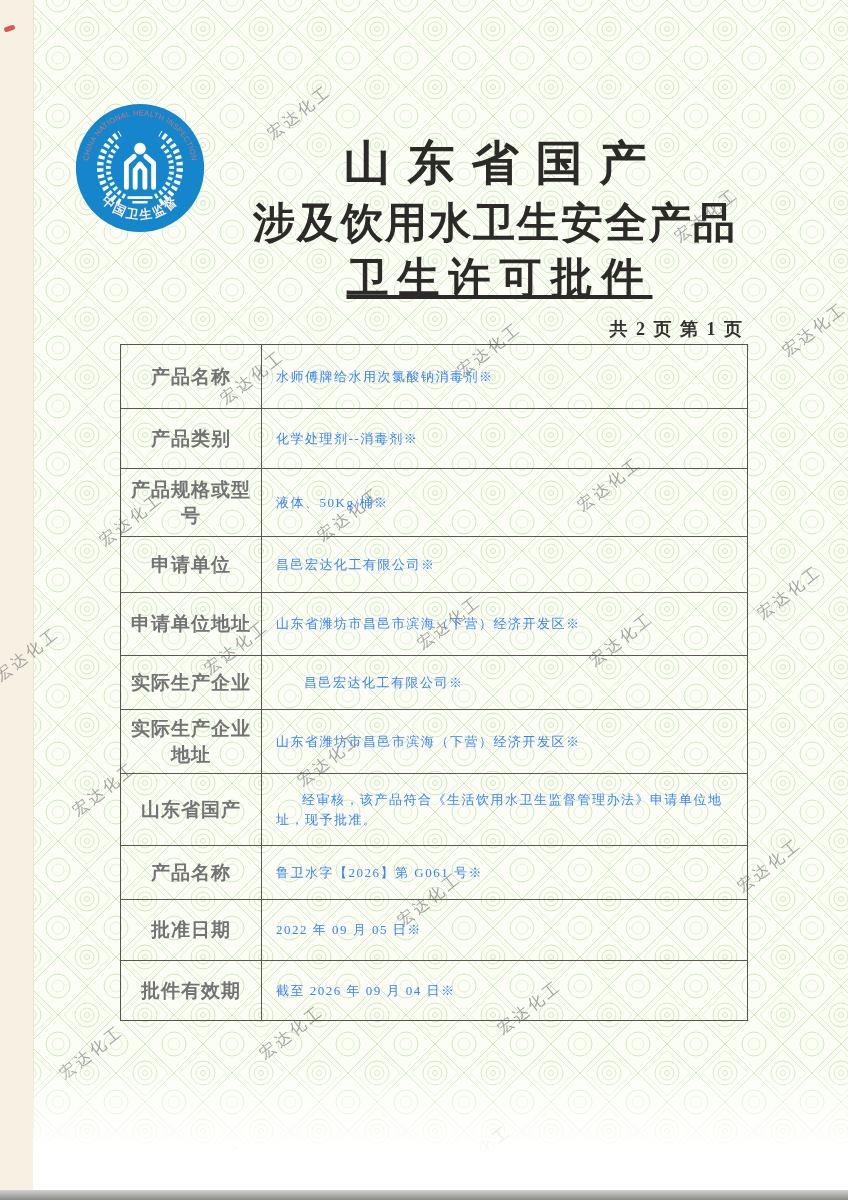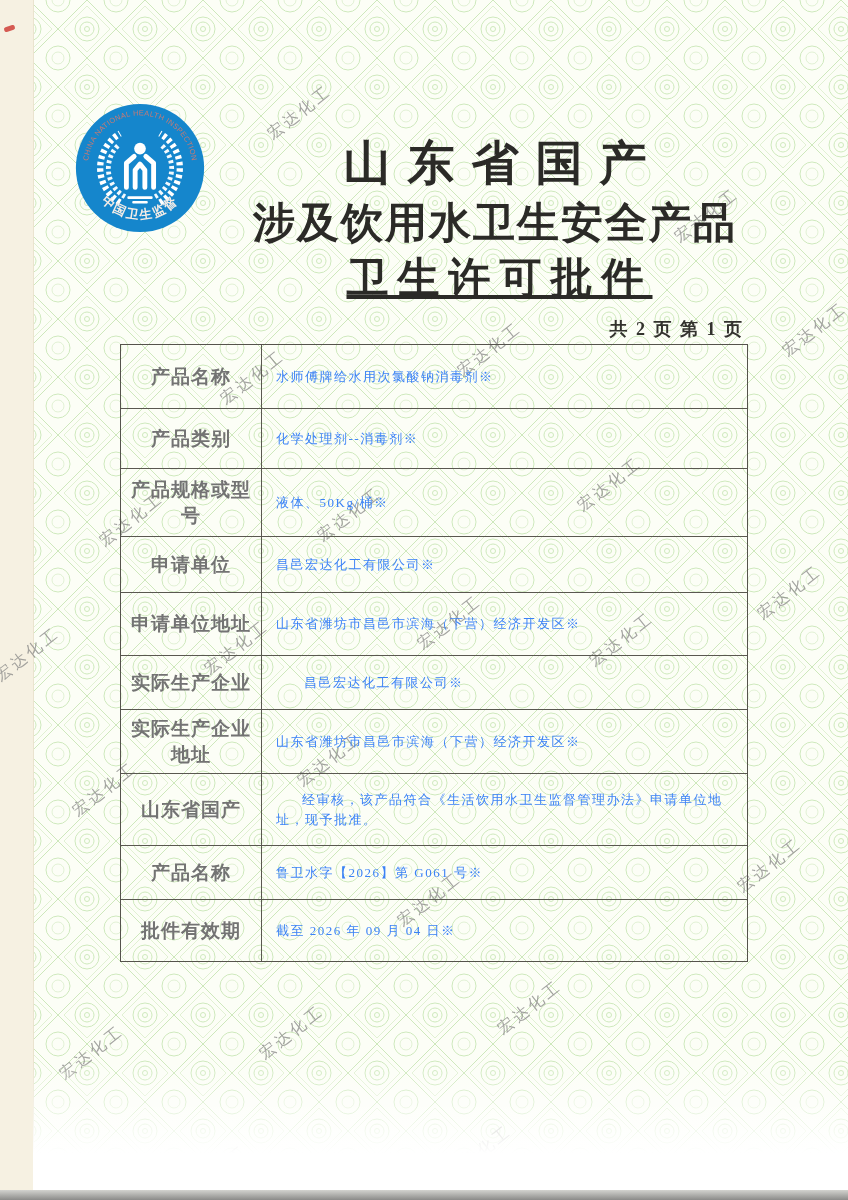--- a/index.html
+++ b/index.html
@@ -217,20 +217,26 @@
         </div>
     </div>
 
     <div class="trow">
       <div class="tlabel">产品名称</div>
       <div class="tvalue">
           <span>鲁卫水字【2026】第 G061 号※</span>
         </div>
     </div>
 
+    <div class="trow">
+      <div class="tlabel">批准日期</div>
+      <div class="tvalue">
+          <span>2022 年 09 月 05 日※</span>
+        </div>
+    </div>
 
     <div class="trow">
       <div class="tlabel">批件有效期</div>
       <div class="tvalue">
           <span>截至 2026 年 09 月 04 日※</span>
         </div>
     </div>
   </div>
 
   <div class="bottom-fade"></div>

